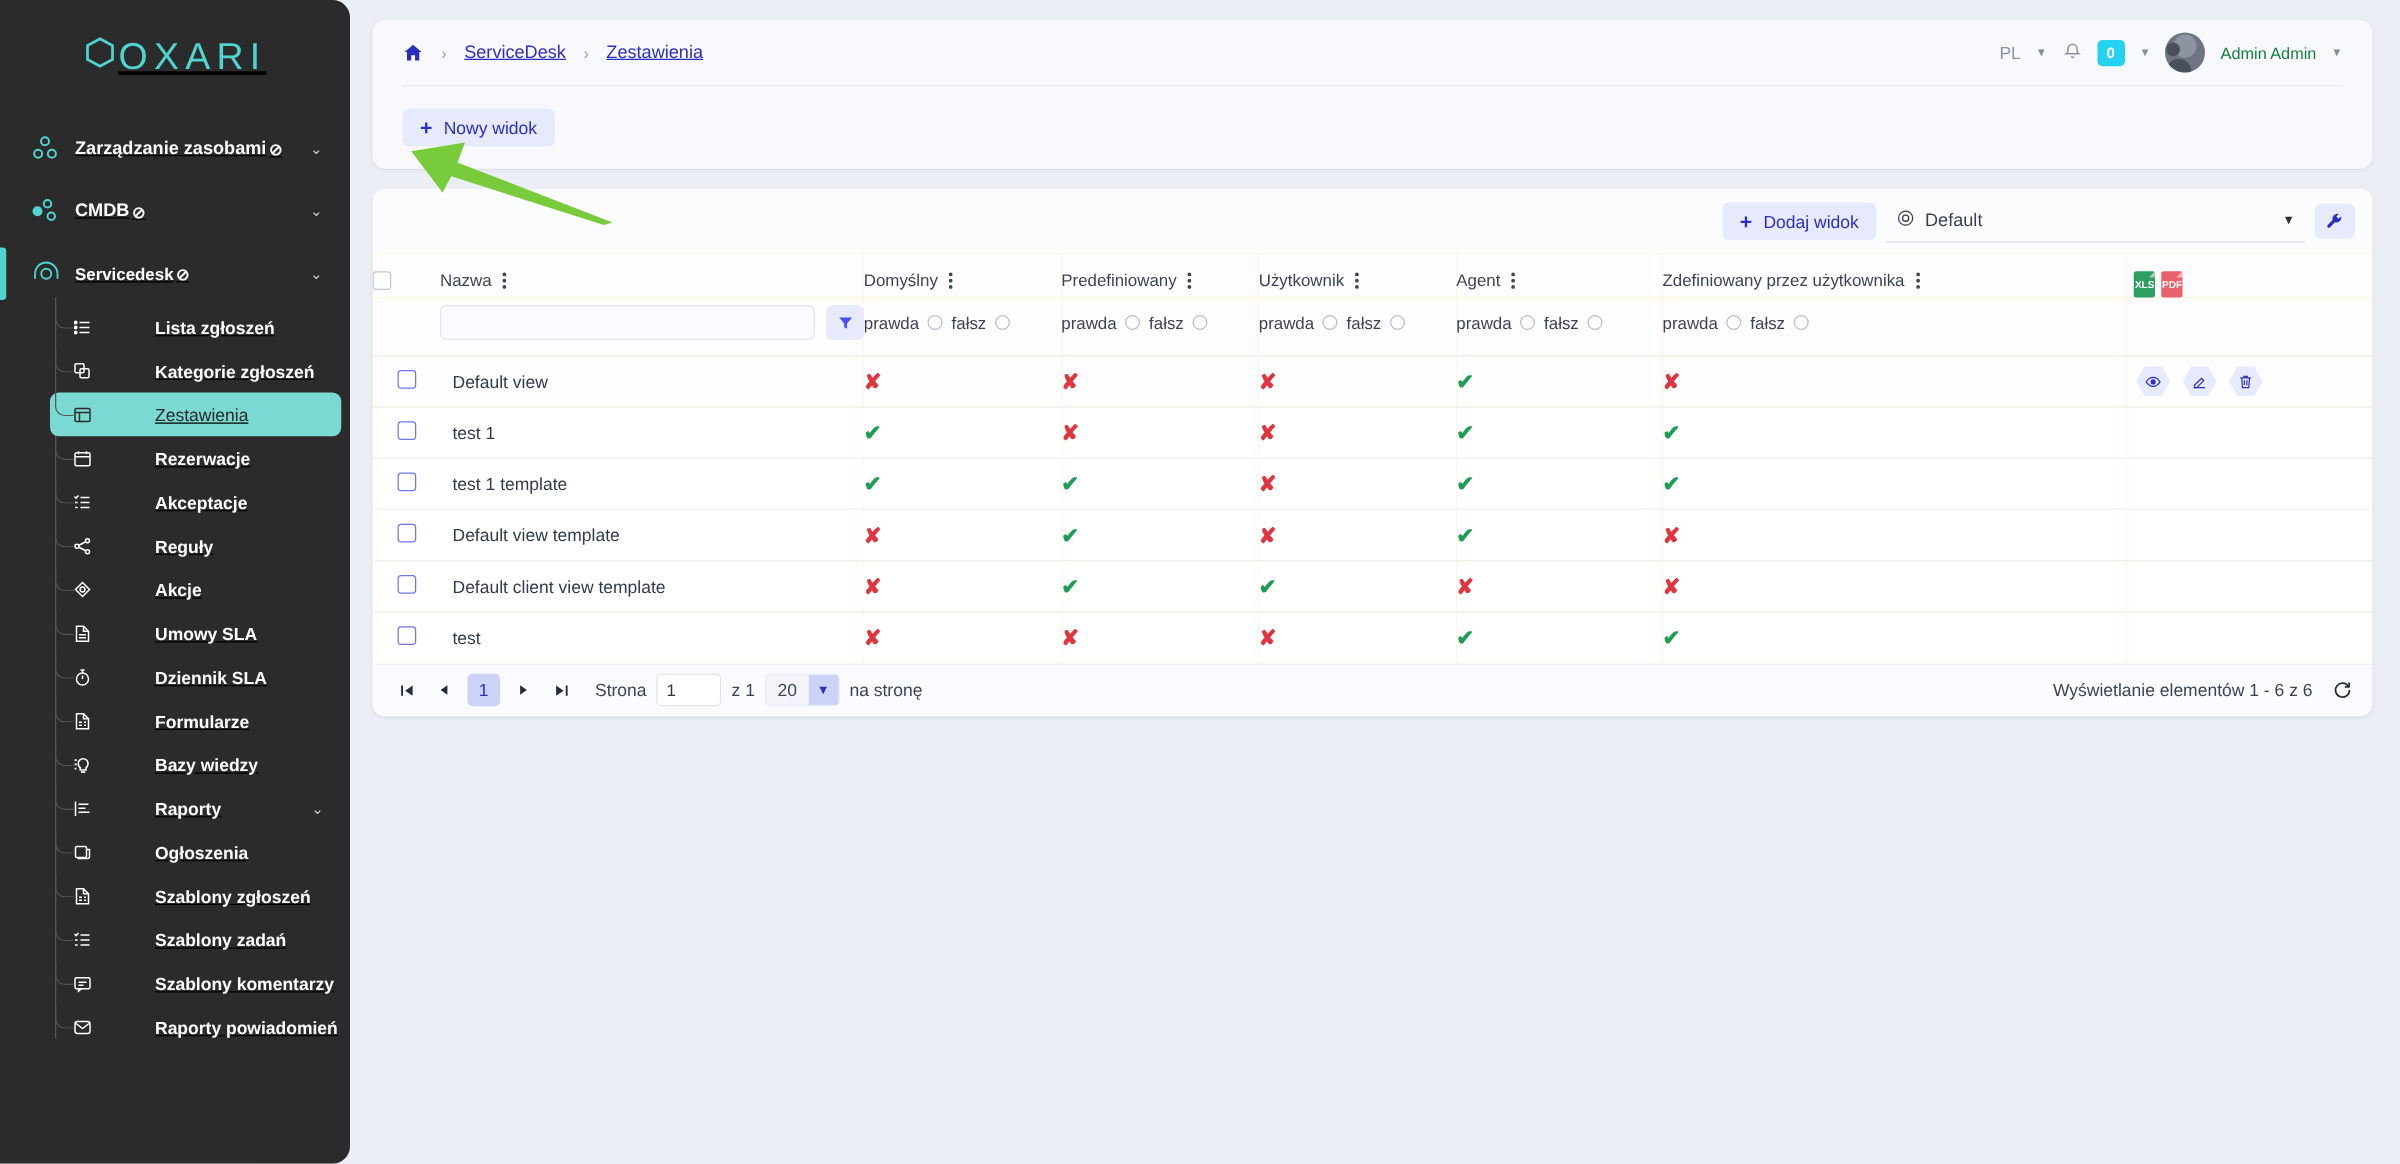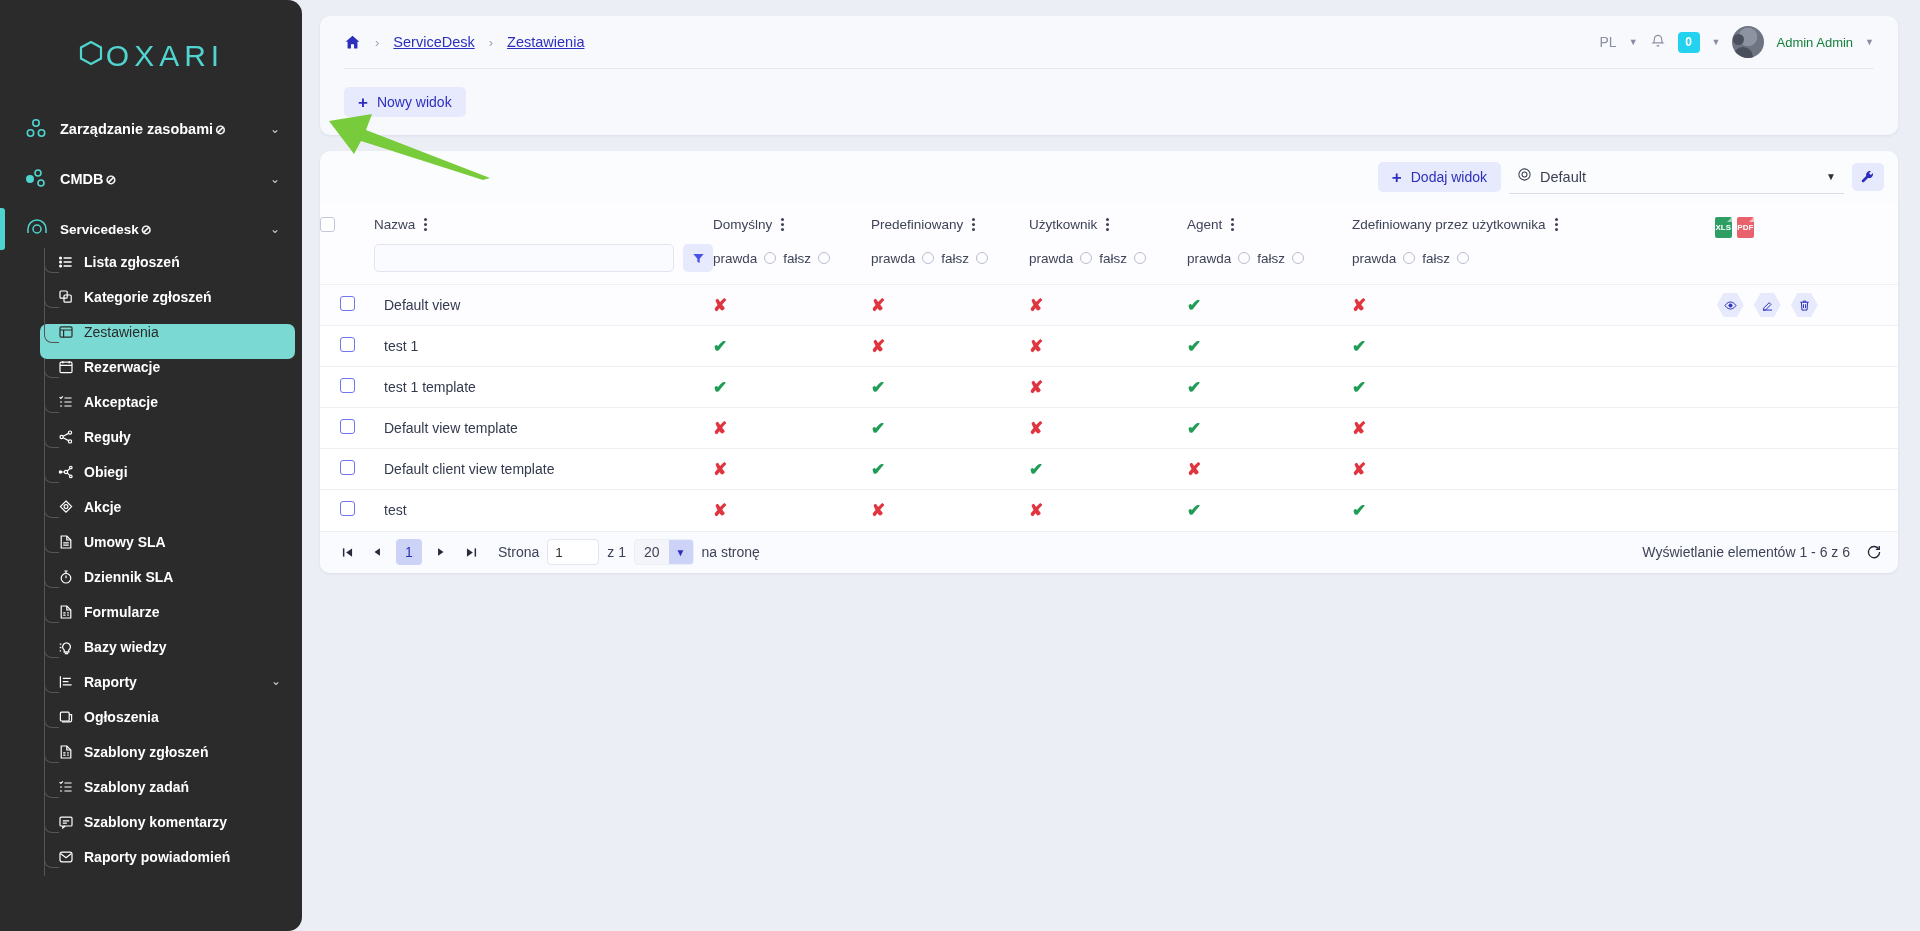--- a/index.html
+++ b/index.html
@@ -6,27 +6,28 @@
   html, body {
     width: 1920px; height: 931px;
     font-family: "Liberation Sans", sans-serif;
     background: #eceef6;
     overflow: hidden;
   }
   .app { position: relative; width: 1920px; height: 931px; display: flex; }
 
   
   .sidebar {
-    width: 302px; height: 931px;
+    width: 280px; height: 931px;
     background: #2b2b2b;
     border-radius: 0 14px 14px 0;
     position: relative;
     overflow: hidden;
     flex: none;
-    padding-top: 18px;
+    padding-top: 8px;
+    text-decoration: underline;
   }
   .logo {
     height: 76px; display: flex; align-items: center; justify-content: center;
     color: #4fd4cf; letter-spacing: 5px; font-size: 30px; font-weight: 400;
   }
   .logo .hexmark { margin-right: 2px; display:inline-block; }
   .nav { padding-top: 10px; }
   .nav-group {
     display: flex; align-items: center;
     height: 50px; padding-left: 24px; position: relative; cursor: pointer;
@@ -42,22 +43,22 @@
   .nav-group.active-group::before {
     content:''; position: absolute; left: 0; top: 4px; bottom: 4px; width: 5px;
     background: #4fd4cf; border-radius: 0 3px 3px 0;
   }
 
   .sub-list { position: relative; padding-bottom: 6px; }
   .sub-list::before {
     content:''; position:absolute; left: 44px; top: -6px; bottom: 14px; width: 1px; background:#555;
   }
   .sub-item {
-    display:flex; align-items:flex-start; height: 35px; margin: 0 7px 0 40px;
-    border-radius: 7px; padding-left: 8px; cursor:pointer; position: relative;
+    display:flex; align-items:center; height: 35px; margin: 0 7px 0 40px;
+    border-radius: 7px; padding-left: 8px; cursor:pointer; position: relative; gap: 40px;
   }
   .sub-item::before{
     content:''; position:absolute; left:4px; top:0px; width:14px; height:18px;
     border-left:1px solid #555; border-bottom:1px solid #555; border-radius:0 0 0 8px;
   }
   .sub-item .sicon { width: 36px; flex:none; color:#fff; display:flex; align-items:center; justify-content:center; }
   .sub-item .slabel { color:#fff; font-size:14px; font-weight:bold; white-space:nowrap; }
   .sub-item.selected { background:#7ad9d2; }
   .sub-item.selected::before{ border-color:#555; }
   .sub-item.selected .slabel { color:#2b2b2b; font-weight:normal; }
@@ -298,32 +299,20 @@
           <div class="sub-item">
             <span class="sicon">
               <svg width="16" height="16" viewBox="0 0 20 20" fill="none" stroke="currentColor" stroke-width="1.5">
                 <circle cx="15" cy="4.5" r="2"></circle>
                 <circle cx="15" cy="15.5" r="2"></circle>
                 <circle cx="4.5" cy="10" r="2"></circle>
                 <path d="M6.4 9l6.8-3.5M6.4 11l6.8 3.5"></path>
               </svg>
             </span>
             <span class="slabel">Reguły</span>
-          </div>
-          <div class="sub-item">
-            <span class="sicon">
-              <svg width="16" height="16" viewBox="0 0 20 20" fill="none" stroke="currentColor" stroke-width="1.5">
-                <circle cx="10" cy="10" r="2"></circle>
-                <circle cx="16" cy="4.5" r="1.6"></circle>
-                <circle cx="16" cy="15.5" r="1.6"></circle>
-                <circle cx="3" cy="10" r="1.4" fill="currentColor"></circle>
-                <path d="M4.4 10h3.6M11.6 8.8l3-3M11.6 11.2l3 3"></path>
-              </svg>
-            </span>
-            <span class="slabel">Obiegi</span>
           </div>
           <div class="sub-item">
             <span class="sicon">
               <svg width="16" height="16" viewBox="0 0 20 20" fill="none" stroke="currentColor" stroke-width="1.5">
                 <path d="M10 2.5l7 7-7 7-7-7z"></path>
                 <circle cx="10" cy="9.5" r="2.4"></circle>
               </svg>
             </span>
             <span class="slabel">Akcje</span>
           </div>

